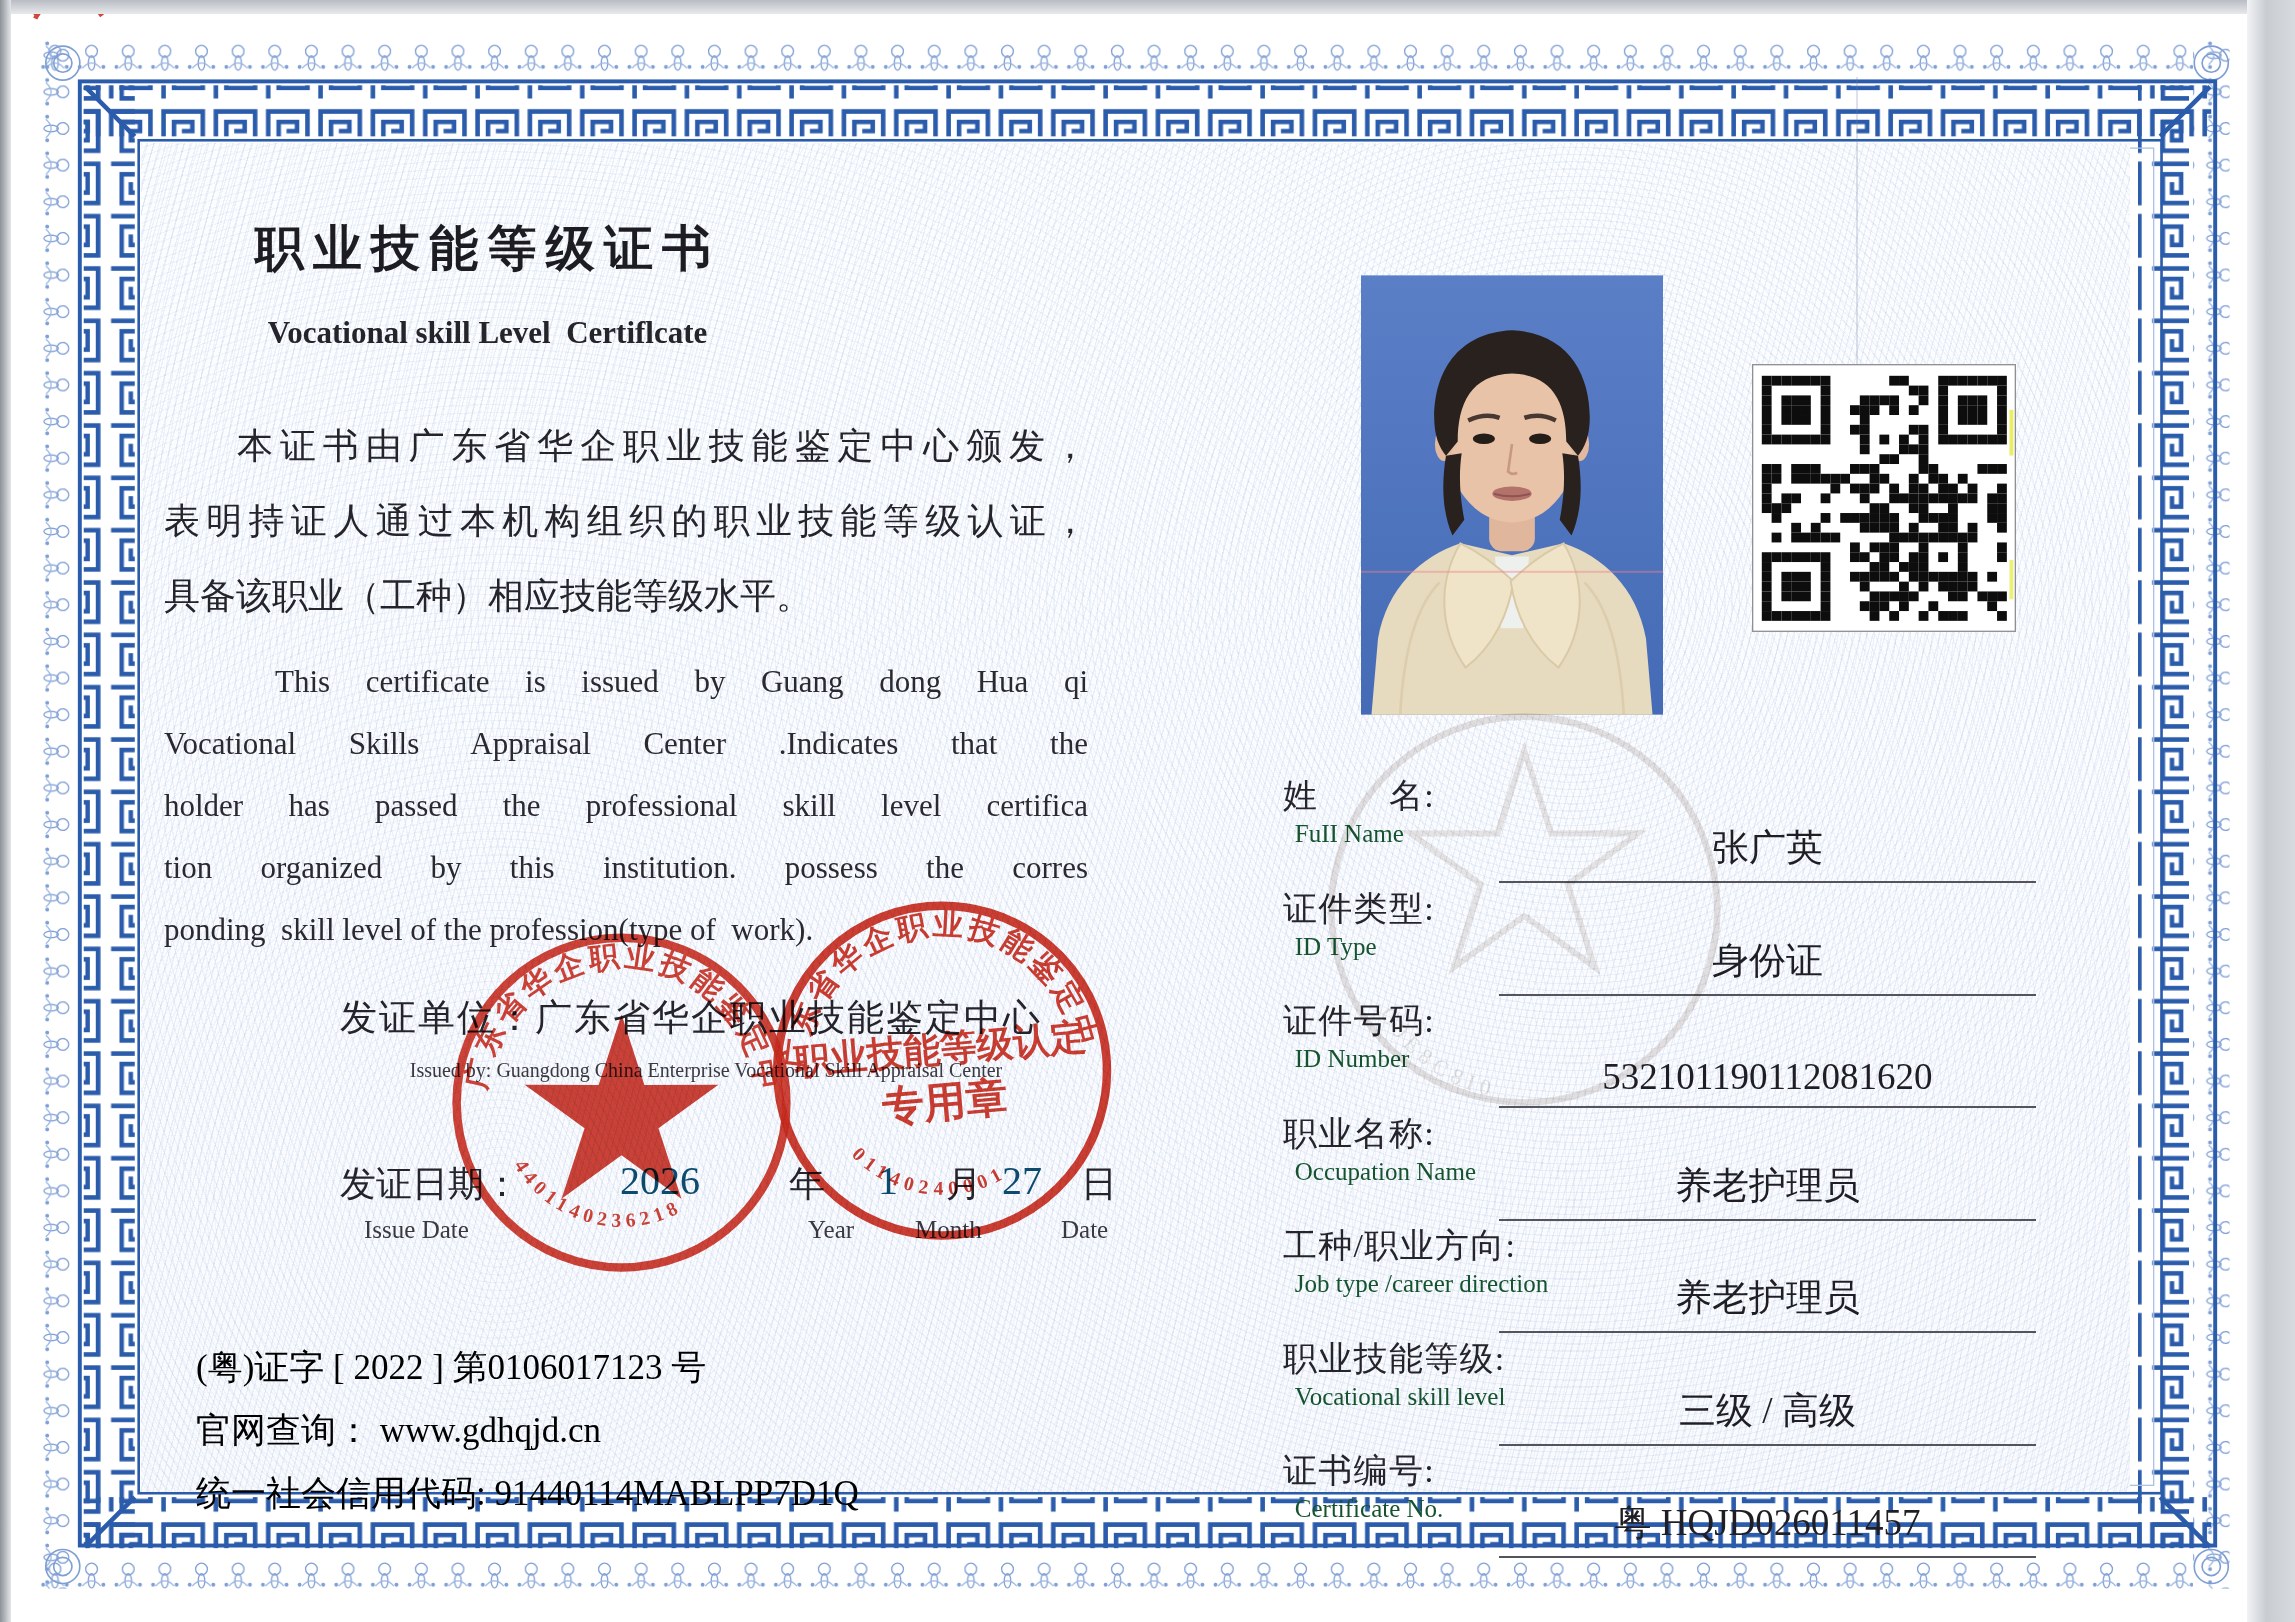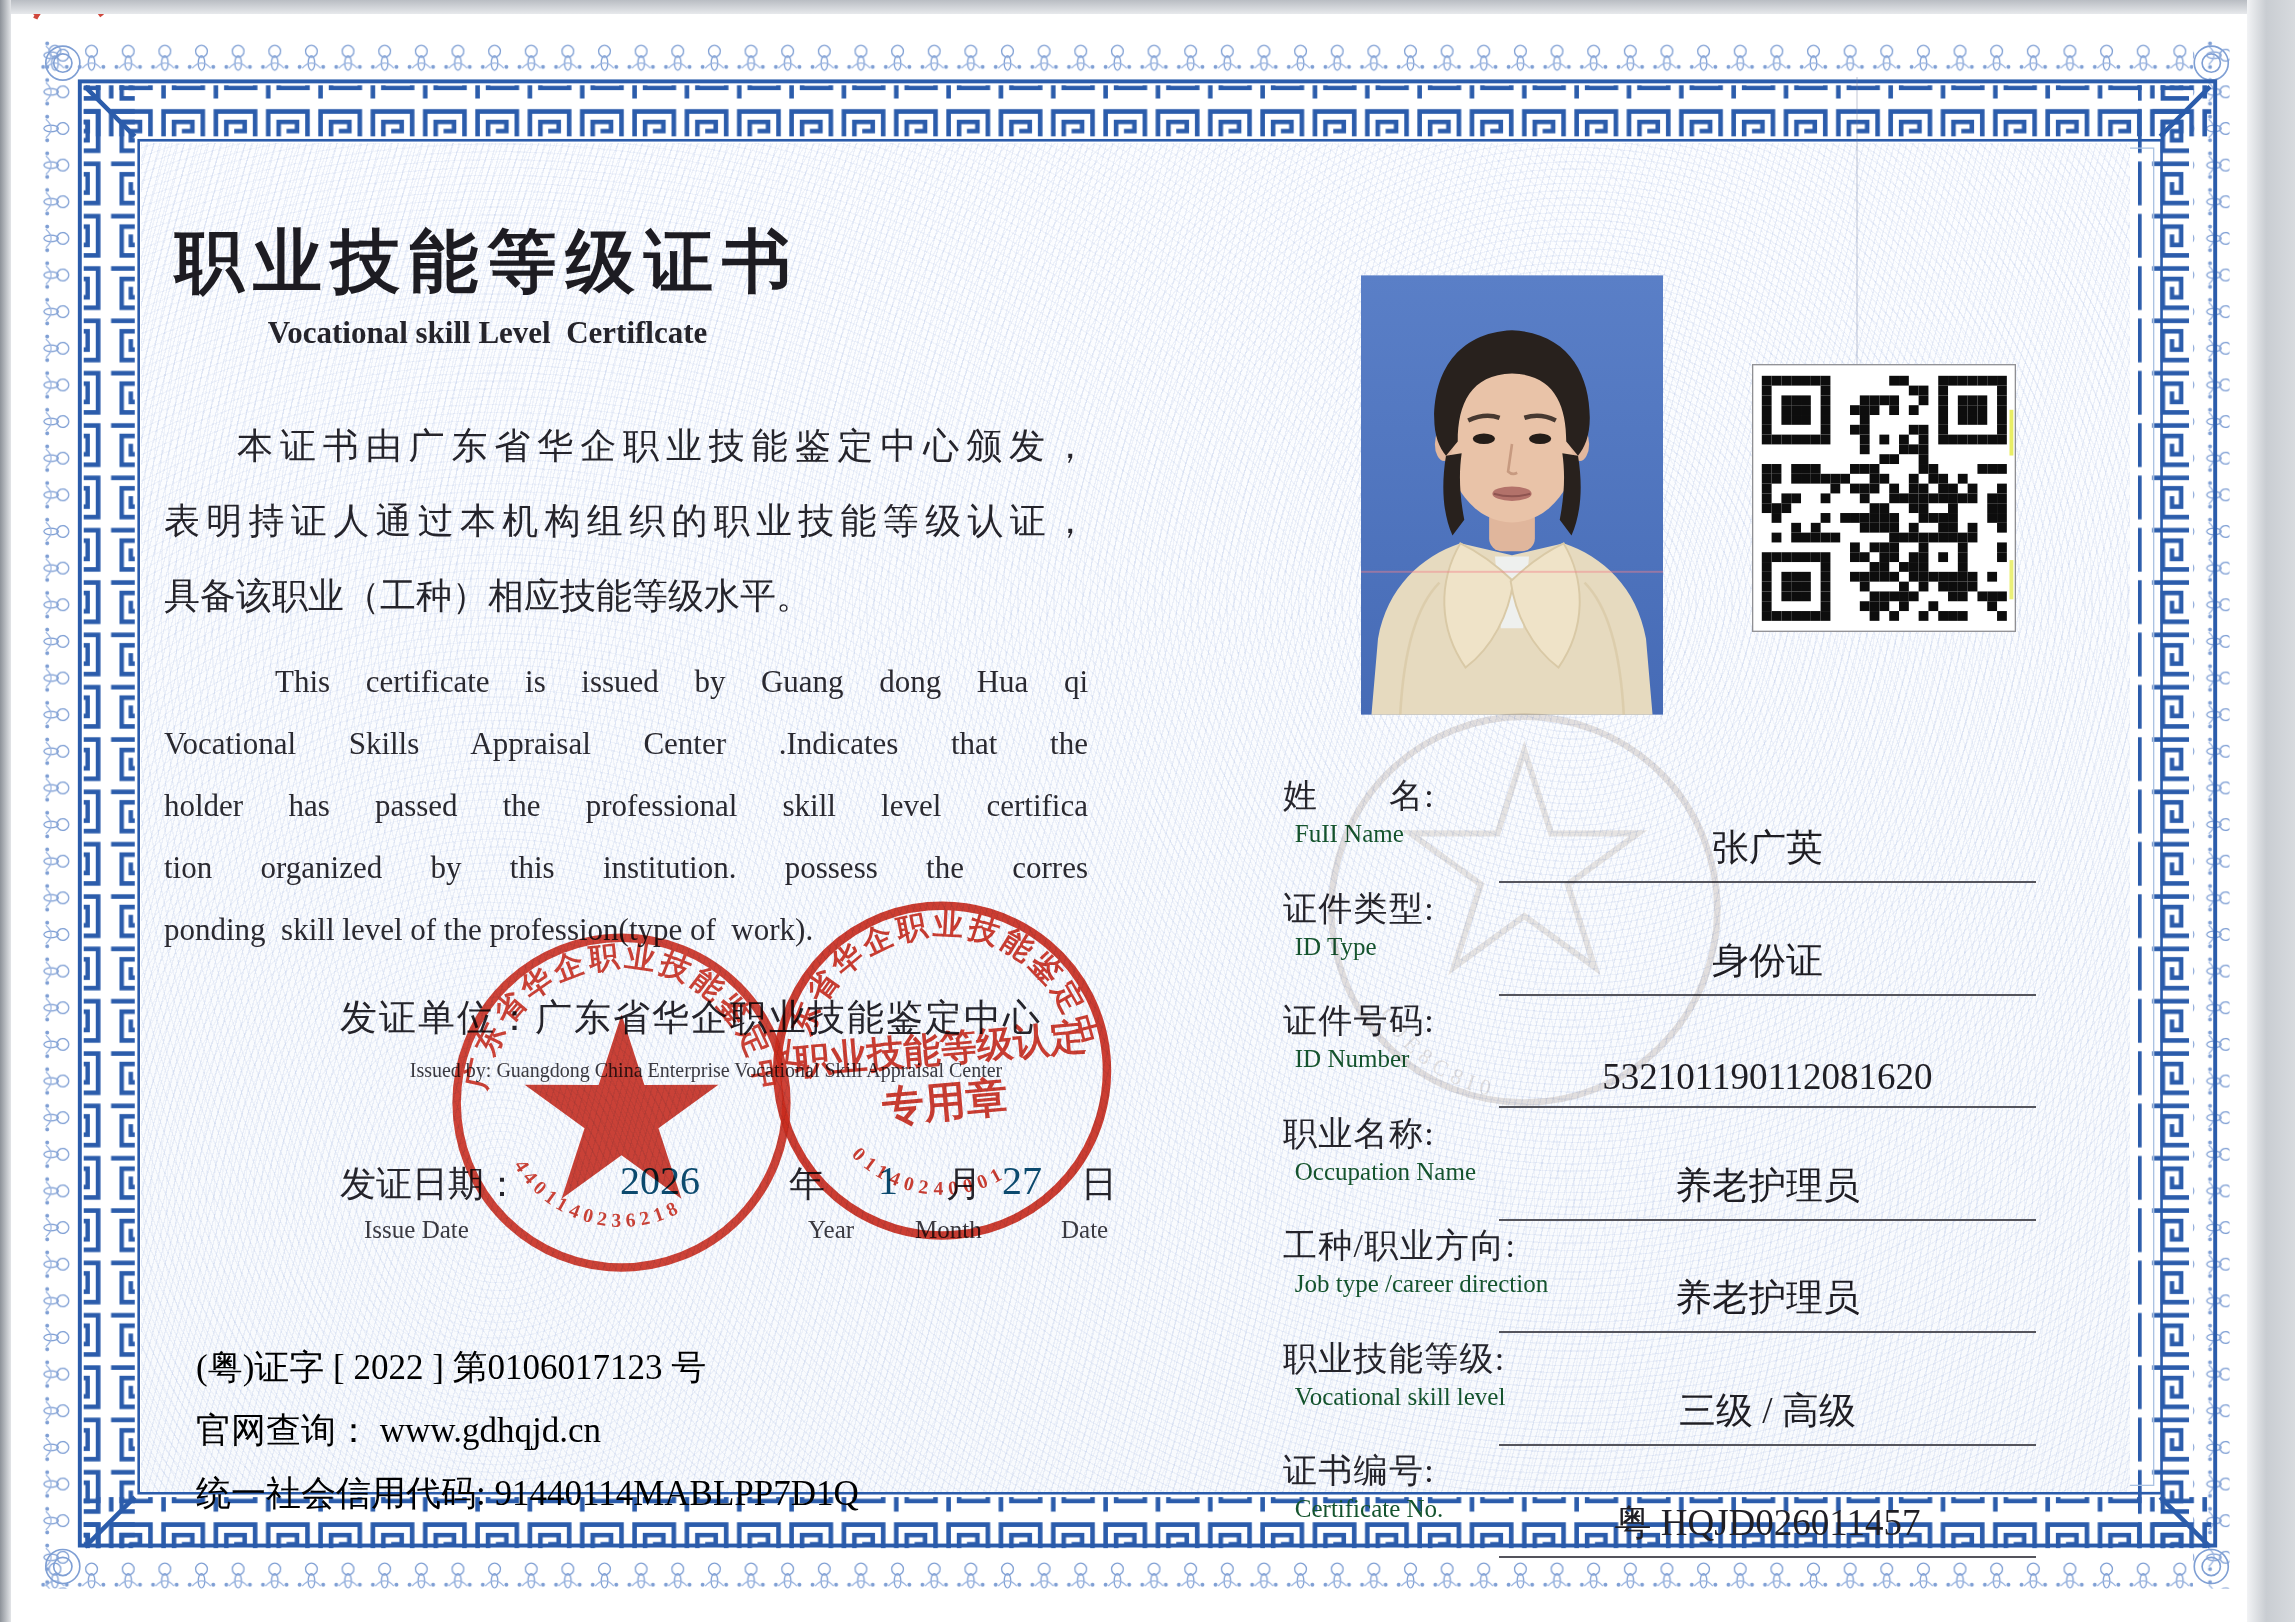--- a/index.html
+++ b/index.html
@@ -13,21 +13,21 @@
   .paper-pattern{position:absolute;left:141px;top:143px;width:1989px;height:1349px;
     background:
       repeating-linear-gradient(105deg, rgba(110,140,205,0.12) 0 1.3px, rgba(0,0,0,0) 1.3px 5.9px),
       repeating-radial-gradient(circle at 72% 34%, rgba(110,140,205,0.09) 0 1.3px, rgba(0,0,0,0) 1.3px 7.2px),
       repeating-radial-gradient(circle at 18% 78%, rgba(110,140,205,0.07) 0 1.3px, rgba(0,0,0,0) 1.3px 7.9px),
       linear-gradient(#fcfdff,#f8fafd);}
   .abs{position:absolute;}
   .pre{white-space:pre-wrap;}
   .jl{text-align:justify;text-align-last:justify;}
   
-  .title-cn{left:98px;top:216px;width:779px;text-align:center;font-size:69px;font-weight:700;letter-spacing:9.2px;color:#1d1c22;}
+  .title-cn{left:98px;top:216px;width:779px;text-align:center;font-size:49px;font-weight:700;letter-spacing:9.2px;color:#1d1c22;}
   .title-en{left:98px;top:315px;width:779px;text-align:center;font-size:31px;font-weight:600;color:#25242b;}
   
   .cnpara{left:164px;top:409px;width:924px;font-size:36px;line-height:75px;color:#25242b;}
   .cnpara .ind{padding-left:73px;}
   .enpara{left:164px;top:651px;width:924px;font-size:31px;line-height:62px;color:#2a2930;}
   .enpara .ind{padding-left:111px;}
   
   .issuer-cn{left:340px;top:993px;font-size:37px;letter-spacing:2px;color:#25242b;}
   .issuer-en{left:294px;top:1059px;width:824px;text-align:center;font-size:20px;color:#3a3940;}
   .date-cn{font-size:36px;color:#25242b;}

